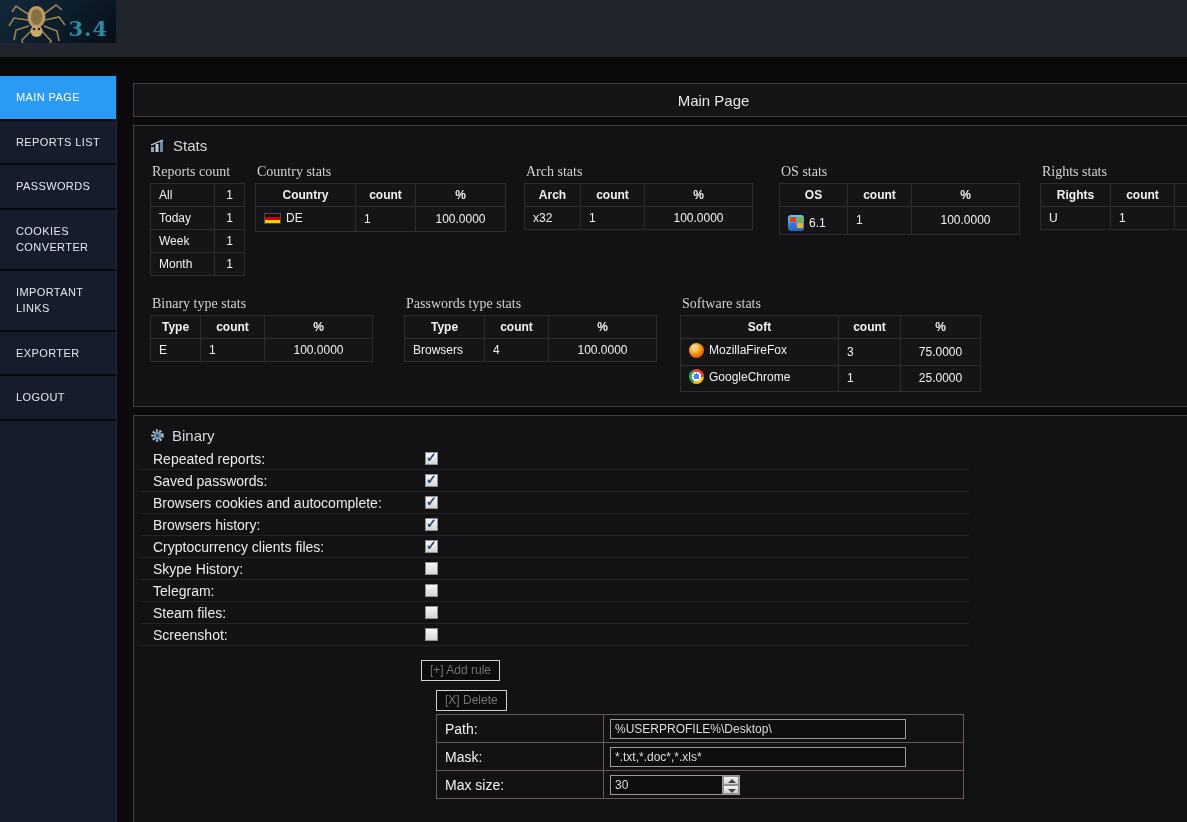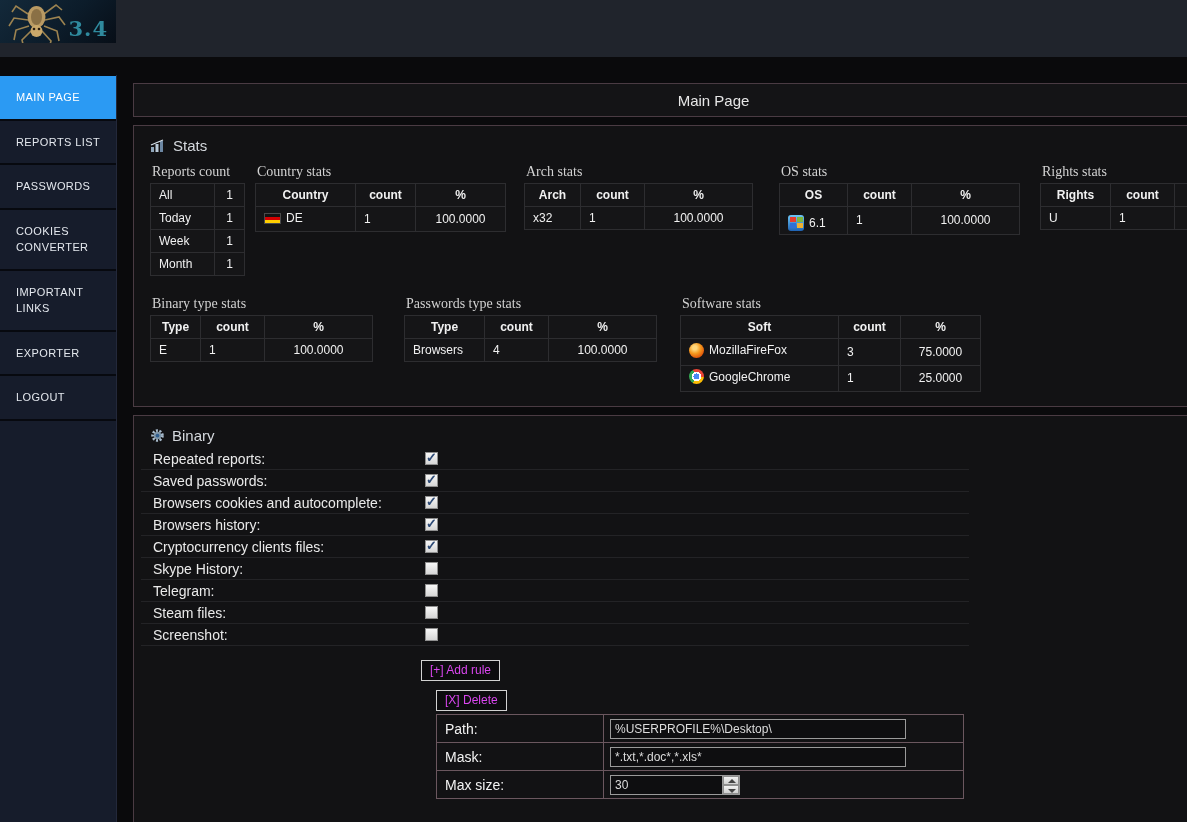--- a/index.html
+++ b/index.html
@@ -96,21 +96,21 @@
   .cfg-rows { margin-left:7px; width:828px; }
   .cfg-row { display:flex; align-items:center; height:22px; padding-left:12px;
     border-bottom:1px solid #232326; }
   .cfg-row .lbl { width:272px; font-size:14px; color:#eaeaea; }
   .cb { width:13px; height:13px; flex:none; display:inline-block; position:relative;
     background:linear-gradient(#f7f7f7,#d6d6d6); border:1px solid #8f8f8f; cursor:pointer; }
   .cb.checked::after { content:"✓"; position:absolute; top:-3px; left:0px;
     color:#2d4a76; font-size:13px; font-weight:bold; }
 
   .btn { display:inline-block; background:#0c0c0e; border:1px solid #d2d2d2;
-    color:#d946ef; font-size:12px; padding:2px 8px 3px; cursor:pointer; white-space:nowrap; }
+    color:#737373; font-size:12px; padding:2px 8px 3px; cursor:pointer; white-space:nowrap; }
   .btn-add { margin:14px 0 0 287px; }
   .btn-del { margin:9px 0 3px 302px; }
 
   
   table.rule { border-collapse:collapse; margin-left:302px; width:528px; background:#121214; }
   table.rule td { border:1px solid #6b575f; font-size:14px; color:#f2f2f2; padding:3px 6px; }
   table.rule td.flabel { width:167px; padding-left:8px; }
   table.rule tr.txtrow td { height:28px; }
   .tin { width:296px; height:20px; background:#0e0e10; border:1px solid #9a9a9a;
     color:#dcdcdc; font-size:12px; font-family:"Liberation Sans",sans-serif; padding:0 4px; }

